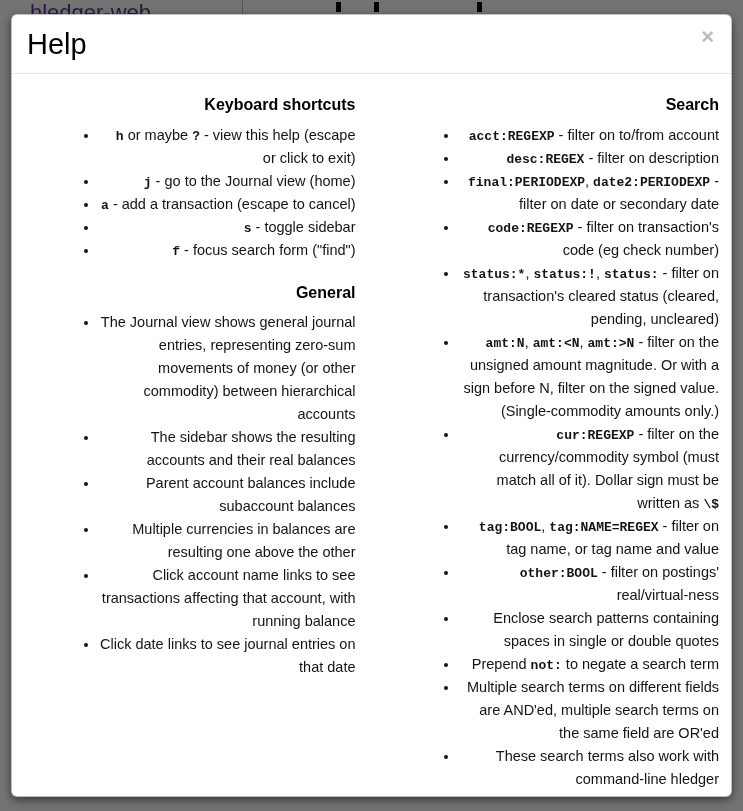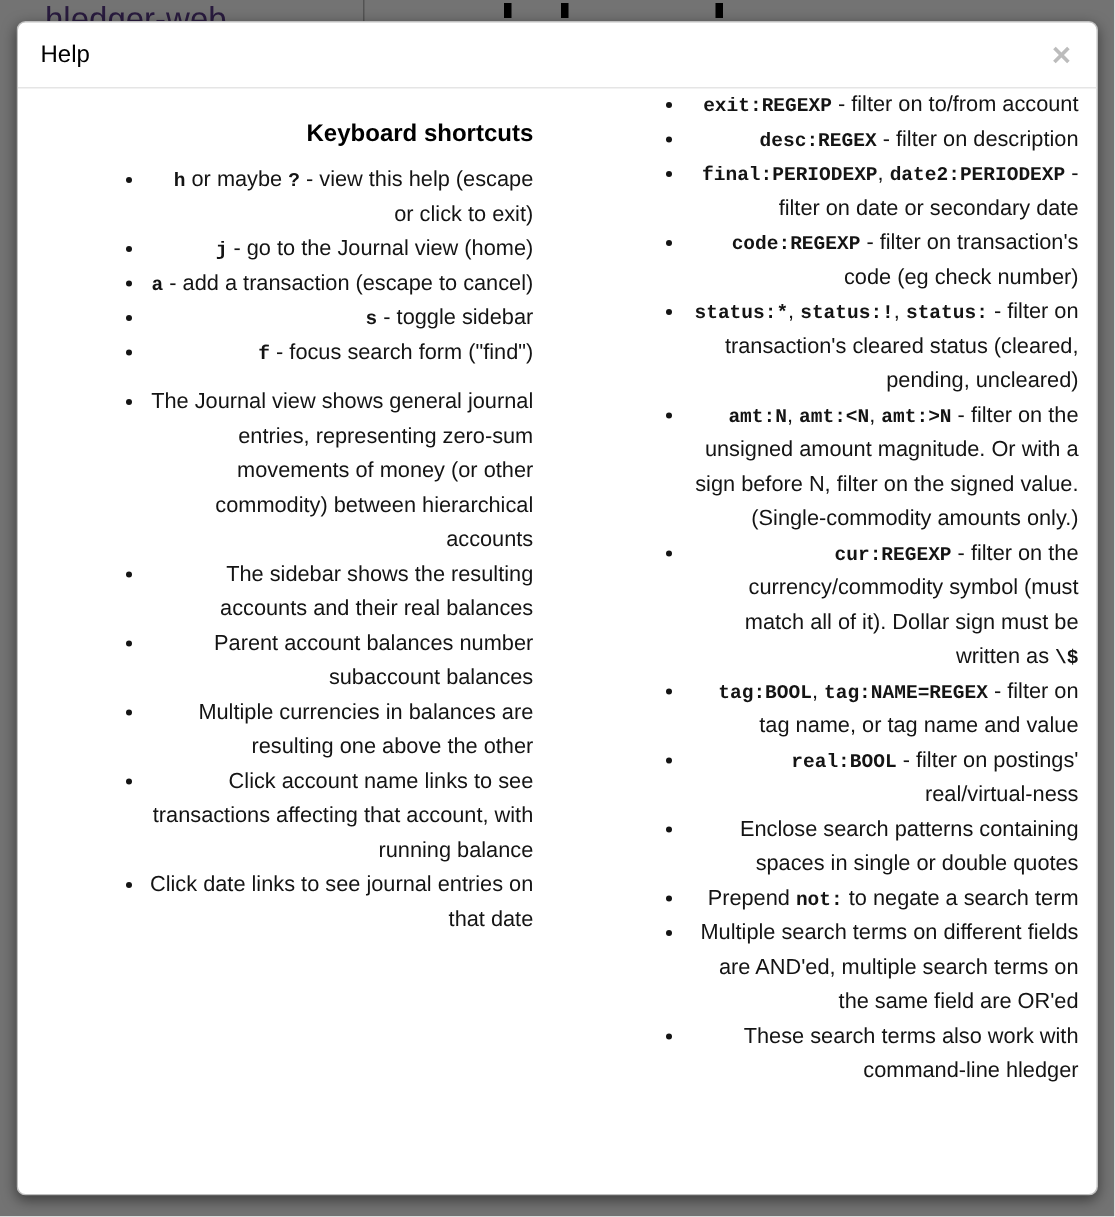--- a/index.html
+++ b/index.html
@@ -47,21 +47,21 @@
     border-radius: 6px;
     box-shadow: 0 3px 9px rgba(0,0,0,0.5);
     overflow: hidden;
   }
   .modal-header {
     padding: 13px 15px 12px 15px;
     border-bottom: 1px solid #e5e5e5;
   }
   .modal-title {
     margin: 0;
-    font-size: 16px;
+    font-size: 29px;
     font-weight: 400;
     color: #000;
     line-height: 1.15;
   }
   .close-btn {
     float: right;
     background: transparent; border: 0; padding: 0;
     margin: -2px 2px 0 0;
     font-size: 22px; font-weight: 700; line-height: 1;
     color: #bcbcbc;
@@ -130,42 +130,44 @@
         <h2 class="sec-heading">Keyboard shortcuts</h2>
         <ul class="help-list">
             <li><code class="kbd">h</code> or maybe <code class="kbd">?</code> - view this help (escape or click to exit)</li>
             <li><code class="kbd">j</code> - go to the Journal view (home)</li>
             <li><code class="kbd">a</code> - add a transaction (escape to cancel)</li>
             <li><code class="kbd">s</code> - toggle sidebar</li>
             <li><code class="kbd">f</code> - focus search form ("find")</li>
           </ul>
       </section>
       <section>
+        <h2 class="sec-heading">General</h2>
         <ul class="help-list">
             <li>The Journal view shows general journal entries, representing zero-sum movements of money (or other commodity) between hierarchical accounts</li>
             <li>The sidebar shows the resulting accounts and their real balances</li>
-            <li>Parent account balances number subaccount balances</li>
+            <li>Parent account balances include subaccount balances</li>
             <li>Multiple currencies in balances are resulting one above the other</li>
             <li>Click account name links to see transactions affecting that account, with running balance</li>
             <li>Click date links to see journal entries on that date</li>
           </ul>
       </section>
     </div>
     <div class="col col-right">
       <section>
+        <h2 class="sec-heading">Search</h2>
         <ul class="help-list">
-            <li><code class="kbd">exit:REGEXP</code> - filter on to/from account</li>
+            <li><code class="kbd">acct:REGEXP</code> - filter on to/from account</li>
             <li><code class="kbd">desc:REGEX</code> - filter on description</li>
             <li><code class="kbd">final:PERIODEXP</code>, <code class="kbd">date2:PERIODEXP</code> - filter on date or secondary date</li>
             <li><code class="kbd">code:REGEXP</code> - filter on transaction's code (eg check number)</li>
             <li><code class="kbd">status:*</code>, <code class="kbd">status:!</code>, <code class="kbd">status:</code> - filter on transaction's cleared status (cleared, pending, uncleared)</li>
             <li><code class="kbd">amt:N</code>, <code class="kbd">amt:&lt;N</code>, <code class="kbd">amt:&gt;N</code> - filter on the unsigned amount magnitude. Or with a sign before N, filter on the signed value. (Single-commodity amounts only.)</li>
             <li><code class="kbd">cur:REGEXP</code> - filter on the currency/commodity symbol (must match all of it). Dollar sign must be written as <code class="kbd">\$</code></li>
             <li><code class="kbd">tag:BOOL</code>, <code class="kbd">tag:NAME=REGEX</code> - filter on tag name, or tag name and value</li>
-            <li><code class="kbd">real:BOOL</code> - filter on postings' real/virtual-ness</li>
+            <li><code class="kbd">other:BOOL</code> - filter on postings' real/virtual-ness</li>
             <li>Enclose search patterns containing spaces in single or double quotes</li>
             <li>Prepend <code class="kbd">not:</code> to negate a search term</li>
             <li>Multiple search terms on different fields are AND'ed, multiple search terms on the same field are OR'ed</li>
             <li>These search terms also work with command-line hledger</li>
           </ul>
       </section>
     </div>
   </div>
 </div>
 

